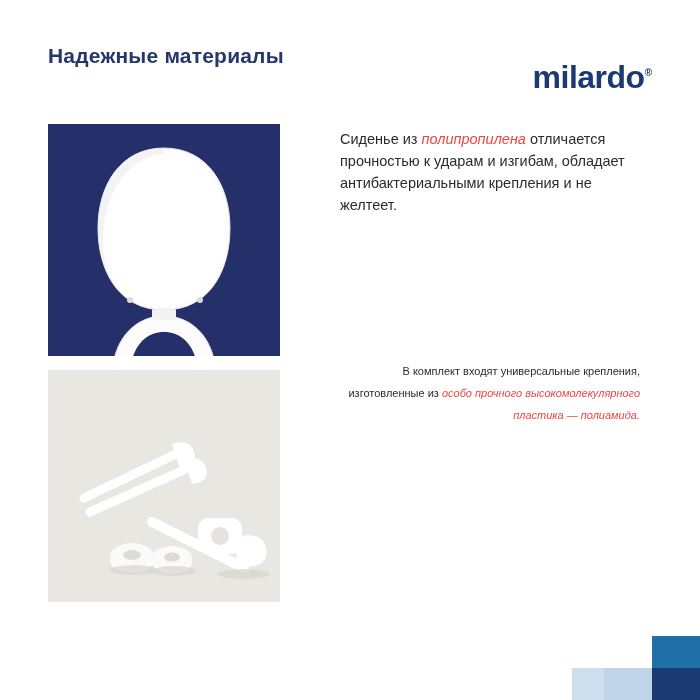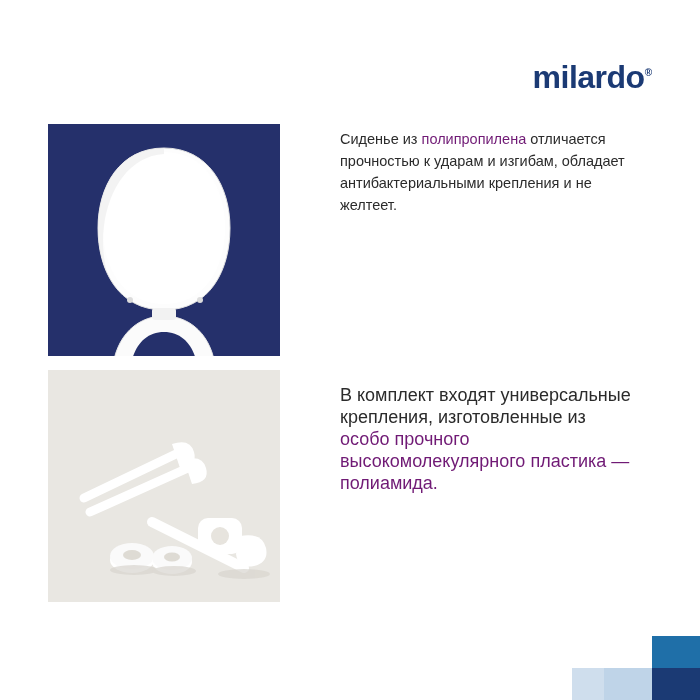--- a/index.html
+++ b/index.html
@@ -82,28 +82,30 @@
     left: 340px;
     top: 128px;
     width: 308px;
     font-size: 14.5px;
     line-height: 22px;
     color: #2b2b2b;
   }
   .text-block-two {
     position: absolute;
     left: 340px;
-    top: 384px;
+    top: 360px;
     width: 300px;
-    font-size: 18px;
+    font-size: 11px;
     line-height: 22px;
     color: #2b2b2b;
+    text-align: right;
   }
   .hl {
-    color: #701a75;
+    color: #ef4444;
+    font-style: italic;
   }
 
   
   .deco {
     position: absolute;
     right: 0;
     bottom: 0;
     width: 128px;
     height: 68px;
   }
@@ -147,20 +149,21 @@
     height: 32px;
     background: #cfdeed;
   }
 </style>
 </head>
 <body>
 
 <div class="page">
 
   <div class="header">
+    <div class="page-title">Надежные материалы</div>
     <div class="logo">
       <span>milardo</span><span class="reg">®</span>
     </div>
   </div>
 
   <div class="panel-one">
     <svg width="232" height="232" viewBox="0 0 232 232">
 
       <path d="M116 24 C72 24 50 62 50 104 C50 146 70 186 116 186 C162 186 182 146 182 104 C182 62 160 24 116 24 Z" fill="#fdfdfd" stroke="#e2e2e2" stroke-width="1"></path>
       <path d="M116 28 C75 28 55 64 55 104 C55 142 74 180 116 180 C158 180 177 142 177 104 C177 64 157 28 116 28 Z" fill="#ffffff" opacity="0.95"></path>

